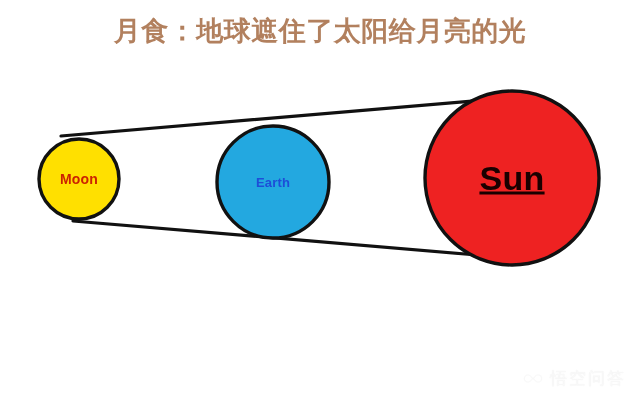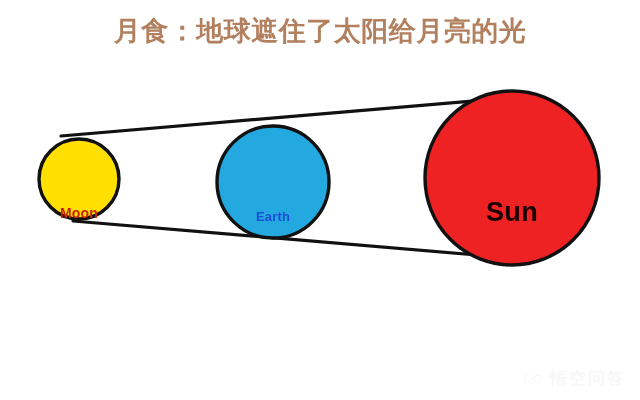--- a/index.html
+++ b/index.html
@@ -40,33 +40,33 @@
     white-space: nowrap;
     font-family: "DejaVu Sans", "Liberation Sans", sans-serif;
   }
   .body-label {
     position: absolute;
     text-align: left;
     font-weight: bold;
     white-space: nowrap;
     transform: translate(-50%, -50%);
     font-family: "Liberation Sans", sans-serif;
-    margin-top: 34px;
   }
   #moon-label {
     font-size: 14px;
     letter-spacing: 0.2px;
   }
   #earth-label {
     font-size: 13px;
     letter-spacing: 0.2px;
   }
   #sun-label {
-    font-size: 27px;
+    font-size: 34px;
     letter-spacing: 0.3px;
+    text-decoration: underline;
   }
   #watermark {
     position: absolute;
     right: 14px;
     bottom: 10px;
     display: flex;
     align-items: center;
     gap: 6px;
     opacity: 0.55;
     user-select: none;

